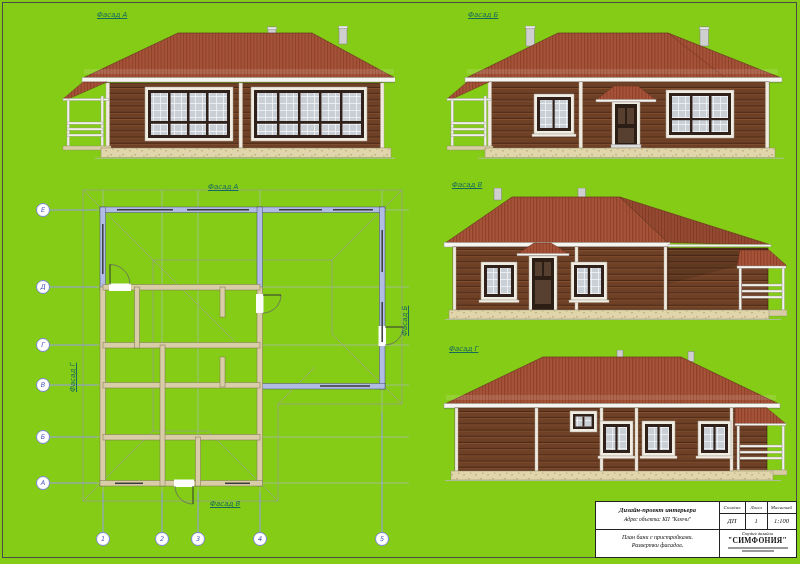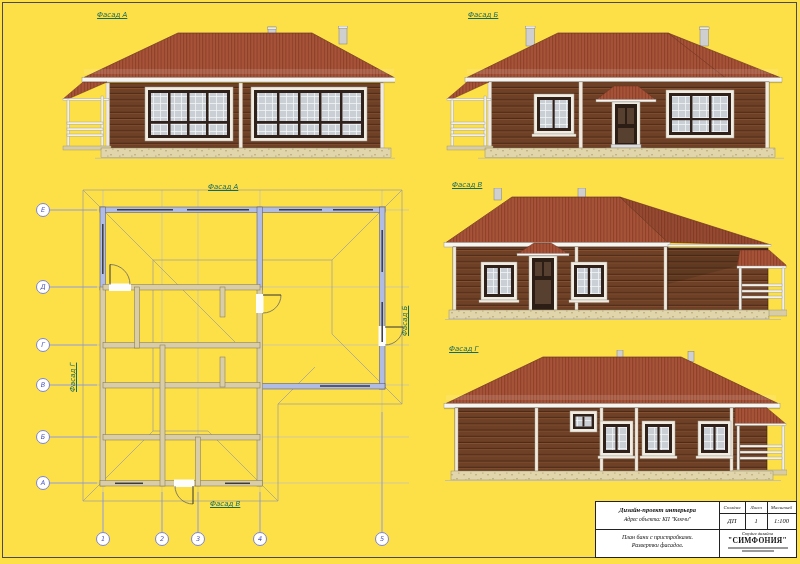--- a/index.html
+++ b/index.html
@@ -1,16 +1,16 @@
 <!DOCTYPE html>
 <html><head>
 <meta charset="utf-8">
 <style>
   html,body{margin:0;padding:0;background:#e8e8e8;}
-  .page{position:relative;width:800px;height:564px;background:#fde047;overflow:hidden;
+  .page{position:relative;width:800px;height:564px;background:#84cc16;overflow:hidden;
         font-family:"DejaVu Sans",sans-serif;}
   .frame{position:absolute;left:2px;top:2px;right:3px;bottom:6px;border:1px solid #4a4a4a;pointer-events:none;}
   .flabel{position:absolute;font:italic 7px "DejaVu Sans",sans-serif;color:#17695e;
           text-decoration:underline;white-space:nowrap;}
   .vlabel{transform:rotate(-90deg);transform-origin:0 0;}
   .bubble{position:absolute;width:12px;height:12px;border:1px solid #7b84d6;border-radius:50%;
           background:#fff;color:#4953bd;font:italic 6.5px/12px "DejaVu Sans",sans-serif;text-align:center;}
   .el{position:absolute;}
   svg{display:block;}
   

